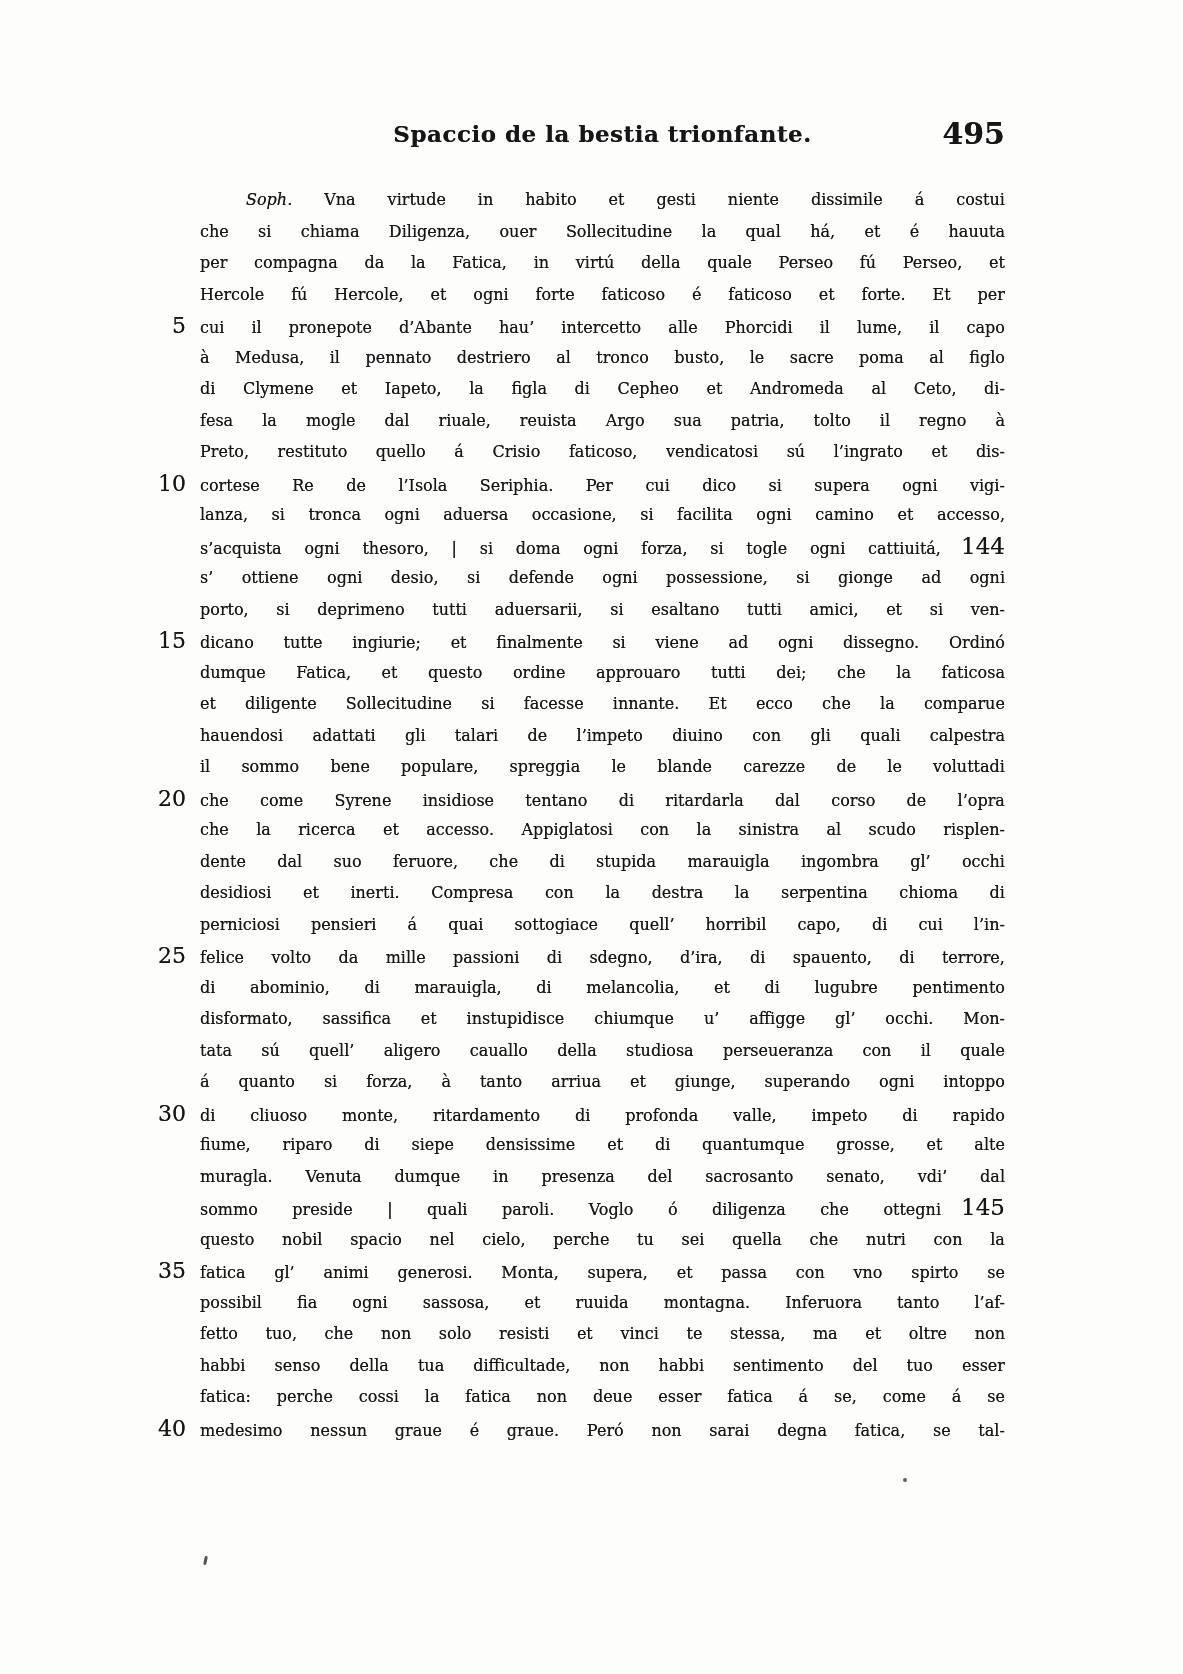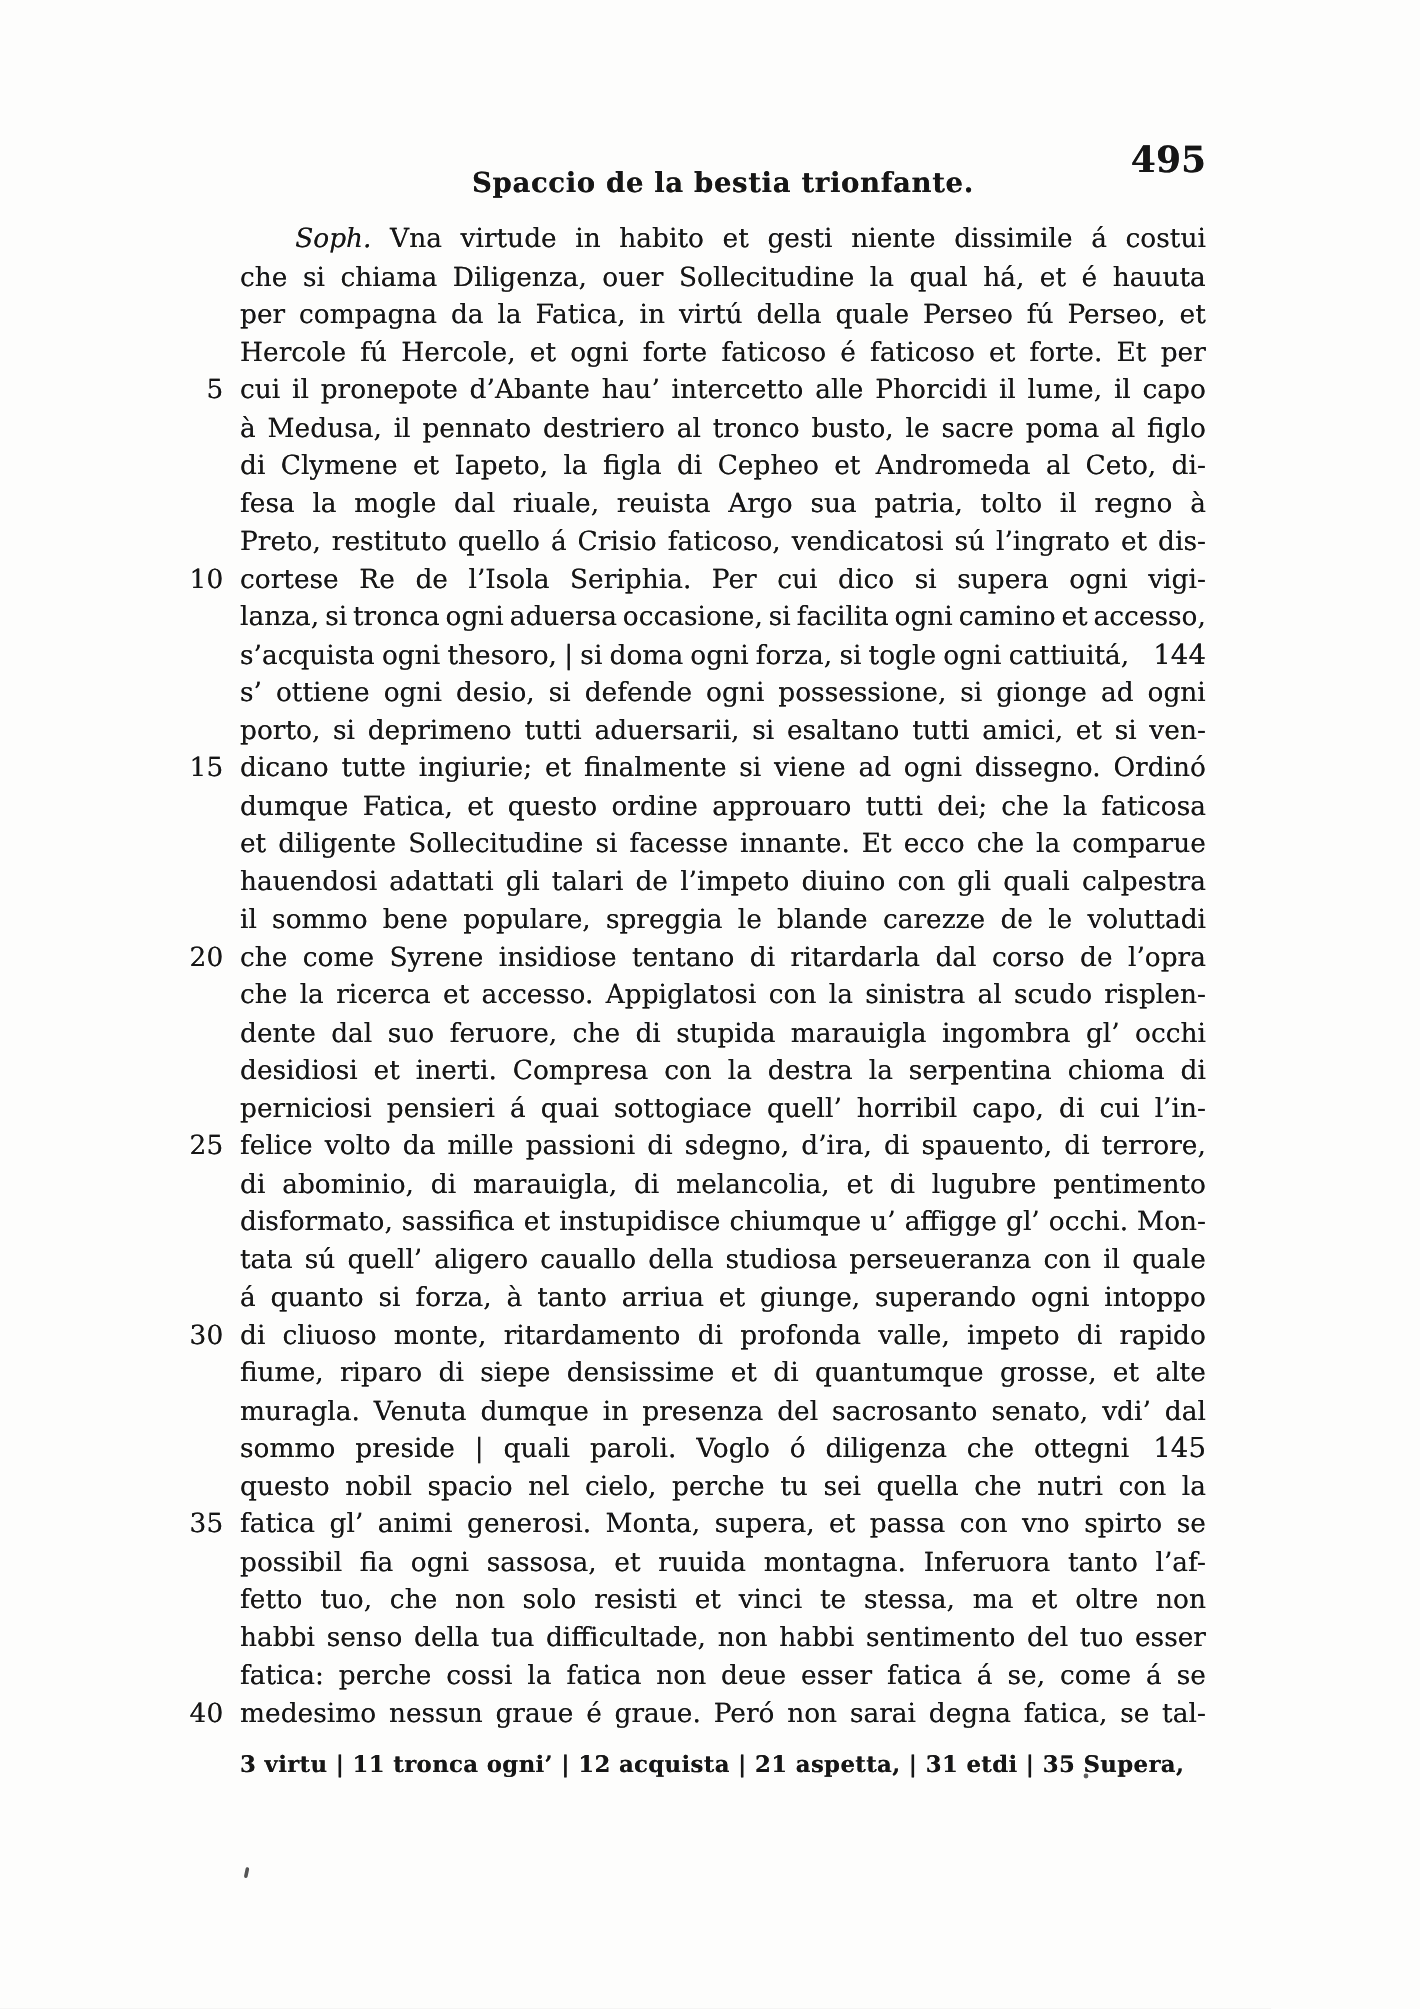--- a/index.html
+++ b/index.html
@@ -15,21 +15,20 @@
     text-shadow: 0 0 0.5px rgba(20,20,20,0.75);
   }
   .content { width: 1005px; padding-top: 118px; }
 
   .header-row { position: relative; height: 32px; }
   .header-title {
     position: absolute; left: 200px; right: 0;
     text-align: center;
     font-weight: bold; font-size: 23px; line-height: 32px;
     letter-spacing: 0.5px;
-    margin-top: 19px;
   }
   .page-number {
     position: absolute; right: 0; top: 0;
     font-weight: bold; font-size: 30px; line-height: 32px;
   }
 
   .body-block { margin-top: 34px; }
   .line-row {
     display: flex;
     align-items: baseline;
@@ -38,21 +37,21 @@
   }
   .lnum {
     flex: none; width: 200px; box-sizing: border-box;
     text-align: right; padding-right: 14px;
     font-size: 22px;
   }
   .tline {
     flex: 1 1 auto;
     display: flex;
     justify-content: space-between;
-    font-size: 22px;
+    font-size: 16px;
     min-width: 0;
   }
   .tline.indent { padding-left: 46px; }
   .tline .lead { font-style: italic; }
   .marg {
     flex: none; width: 64px;
     text-align: right;
     font-weight: normal; font-size: 23px;
   }
 
@@ -751,19 +750,18 @@
             <span>non</span>
             <span>sarai</span>
             <span>degna</span>
             <span>fatica,</span>
             <span>se</span>
             <span>tal-</span>
           </span>
         </div>
       </div>
 
-    <div class="footnote">3 virtu | 11 tronca ogni’ | 12 acquista | 21 aspetta, | 31 etdi | 35 Supera,</div>
 
   </div>
 
   <div class="artifact-dot"></div>
   <div class="artifact-mark"></div>
 </div>
 
 </body></html>

